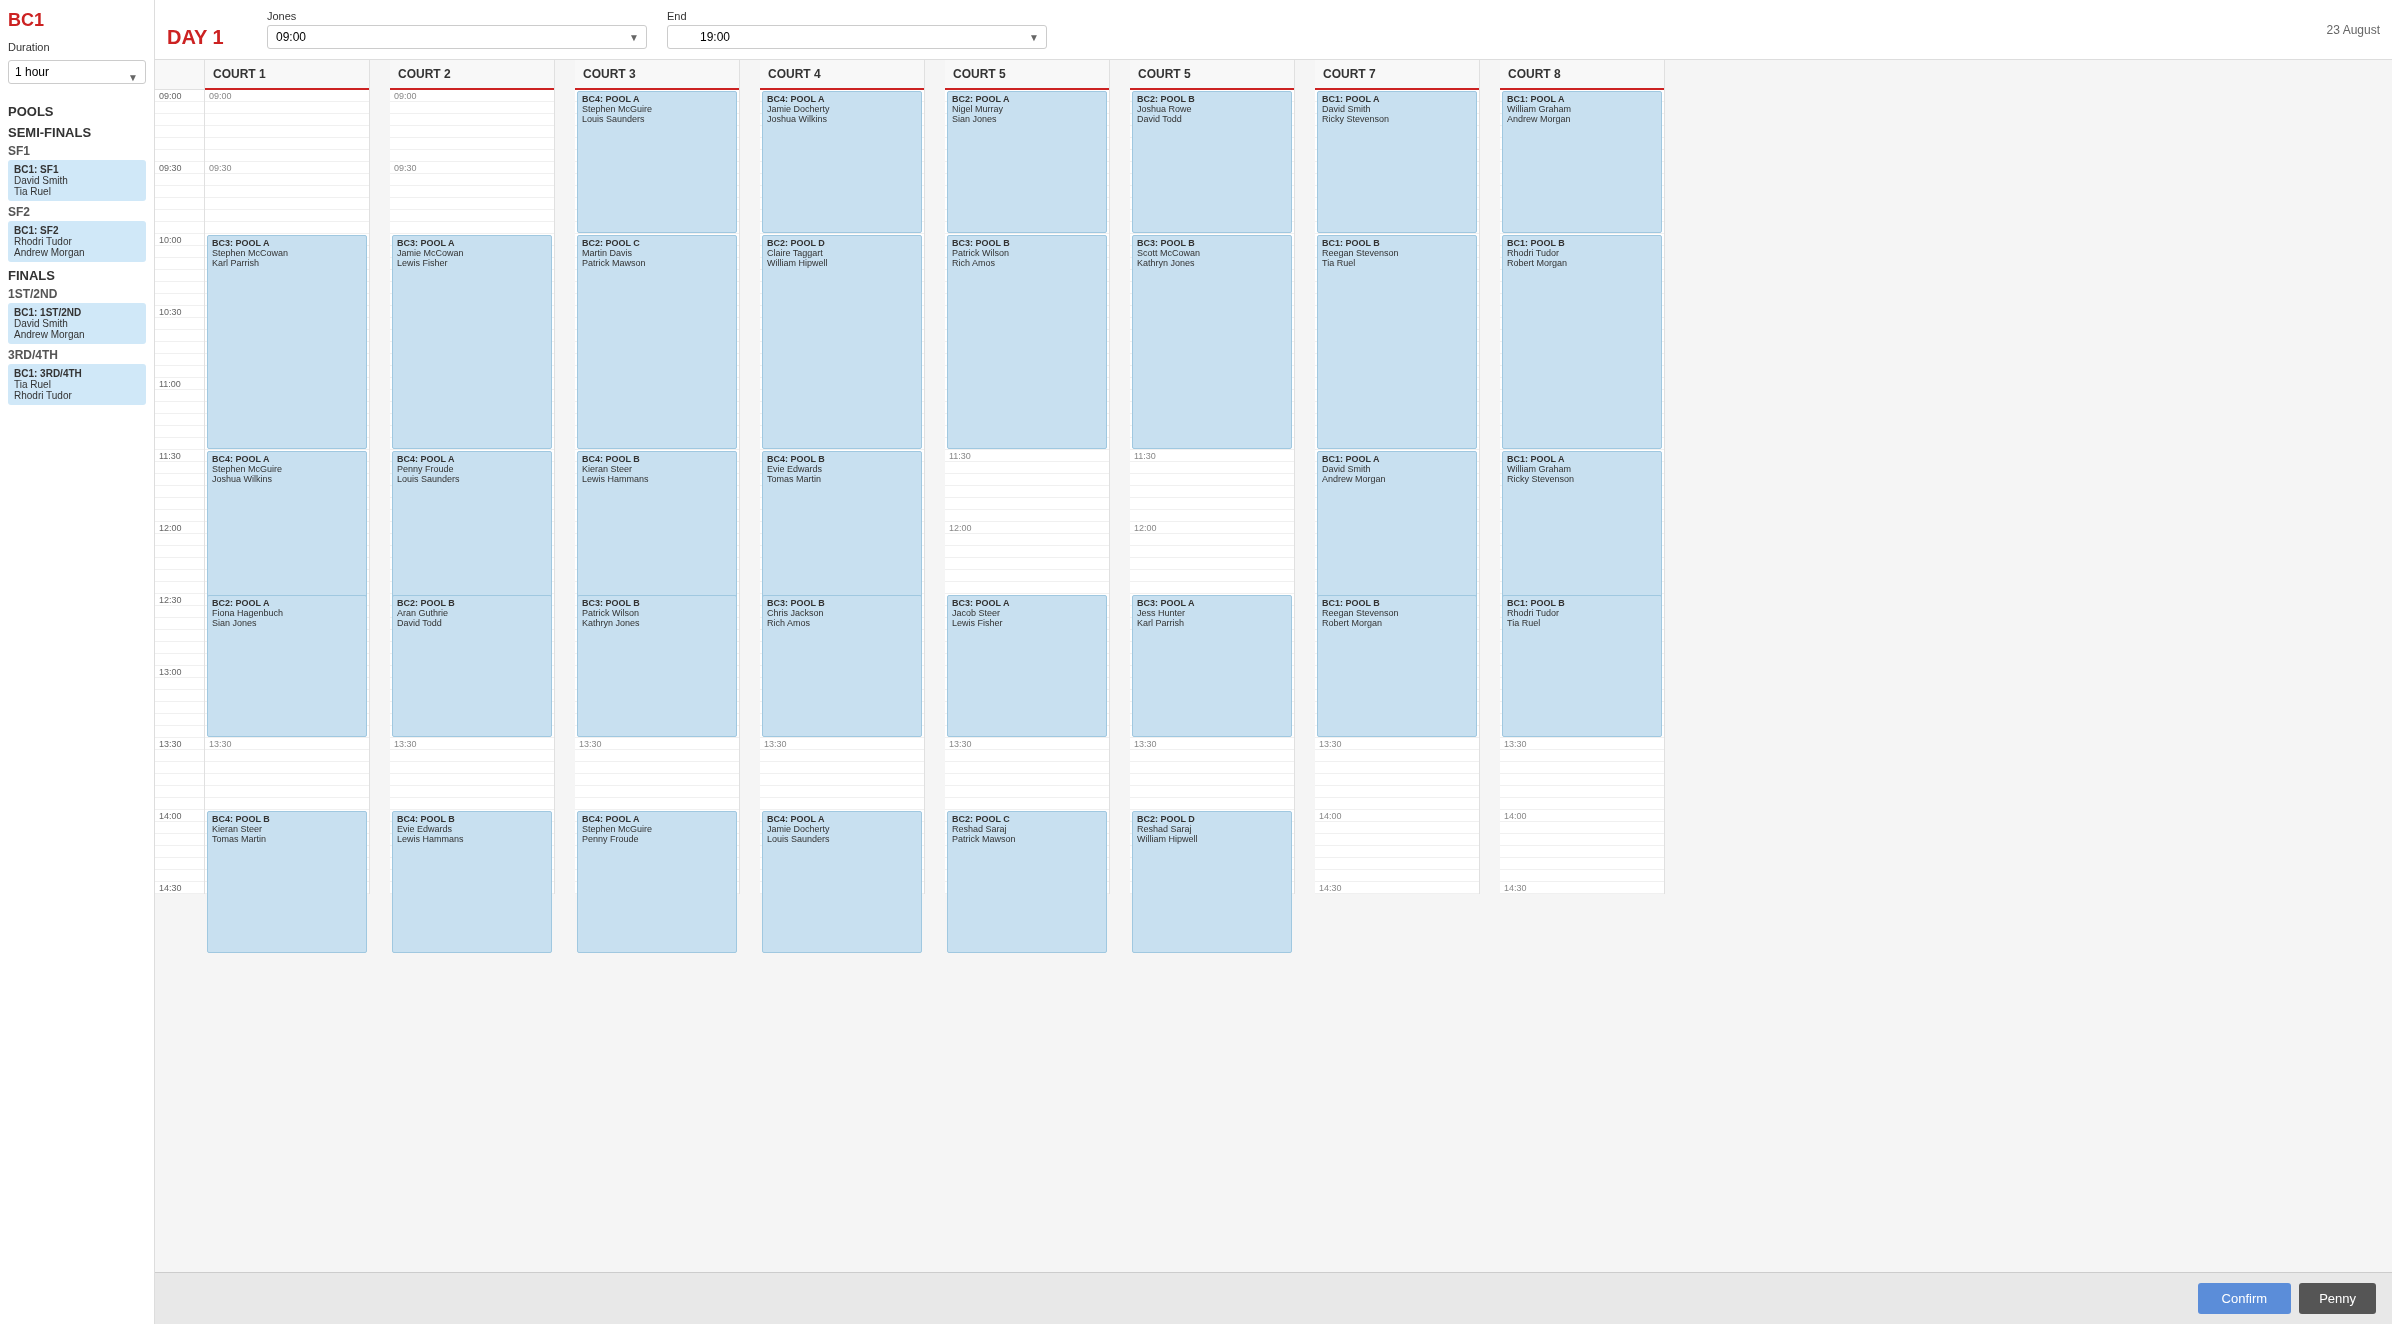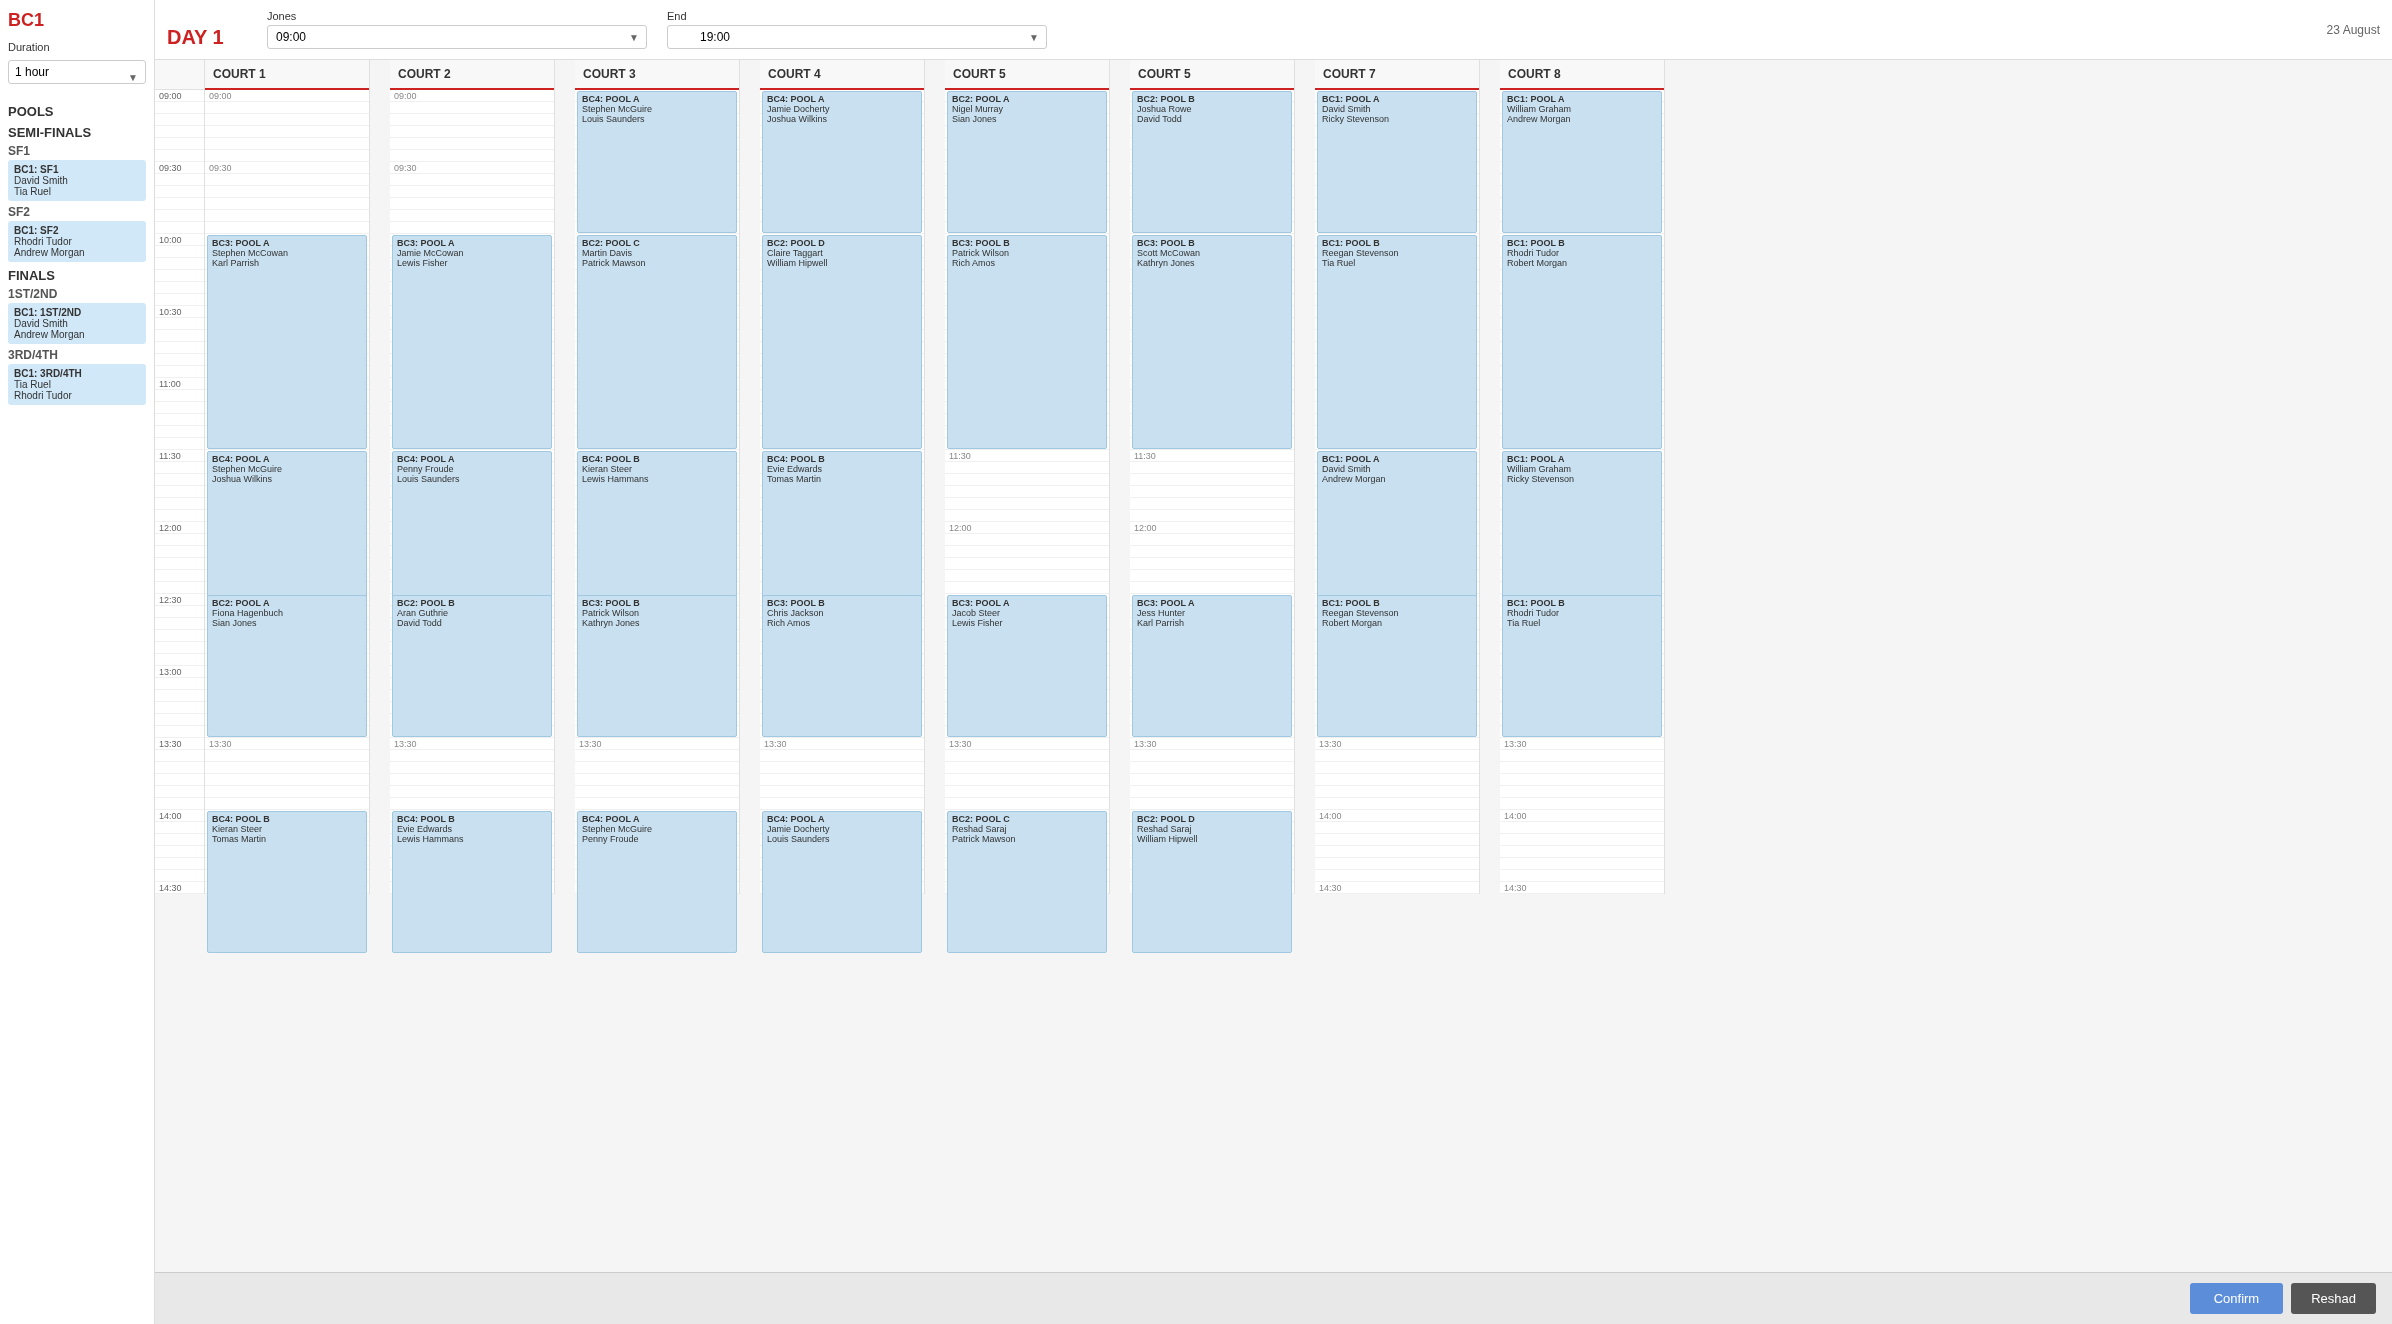--- a/index.html
+++ b/index.html
@@ -1193,16 +1193,16 @@
                   <div class="match-block-player">Tia Ruel</div>
                 </div>
               </div>
             </div>
           </div>
       </div>
     </div>
 
     <div class="bottom-bar">
       <button class="btn-confirm">Confirm</button>
-      <button class="btn-cancel">Reshad</button>
+      <button class="btn-cancel">Penny</button>
     </div>
   </div>
 </div>
 
 </body></html>

